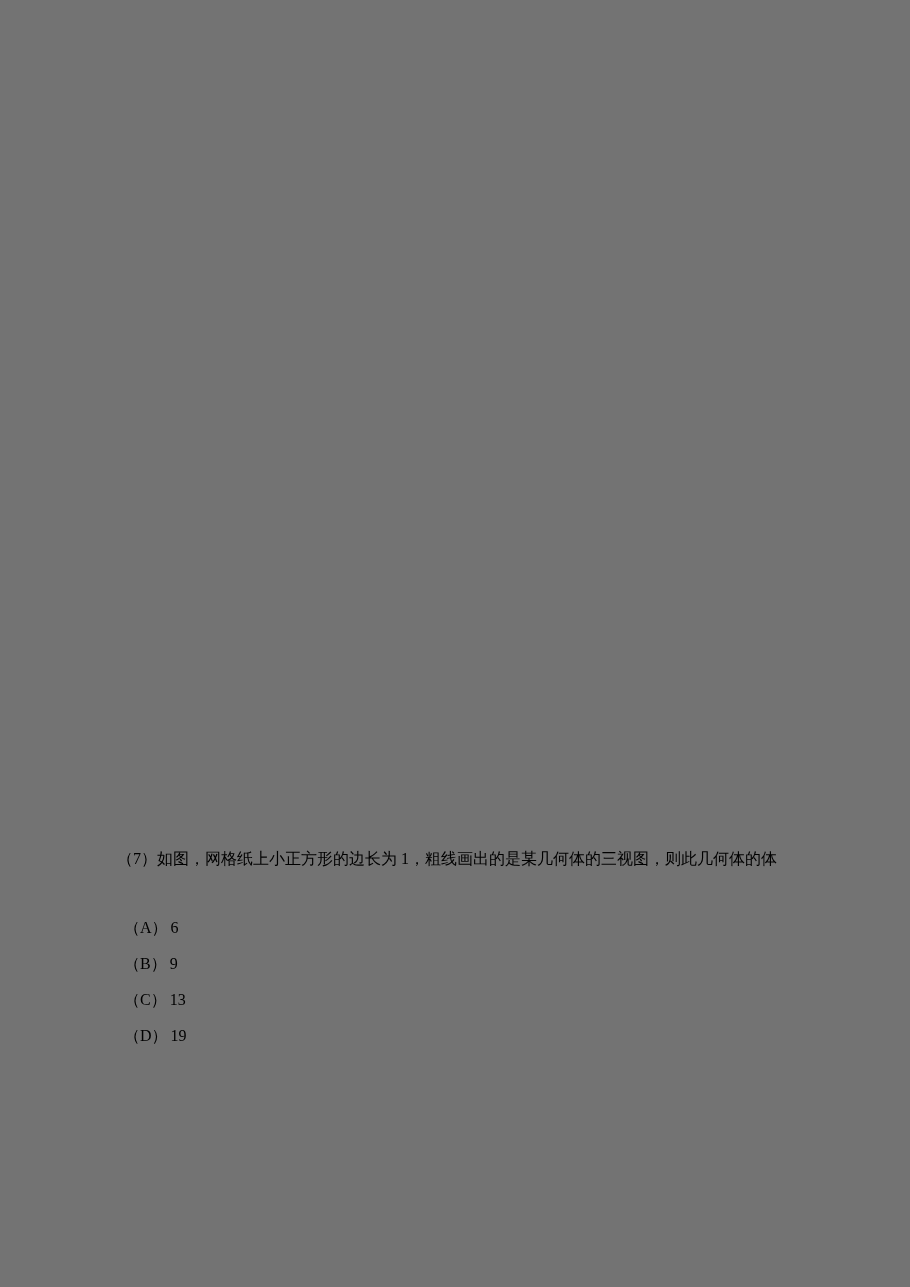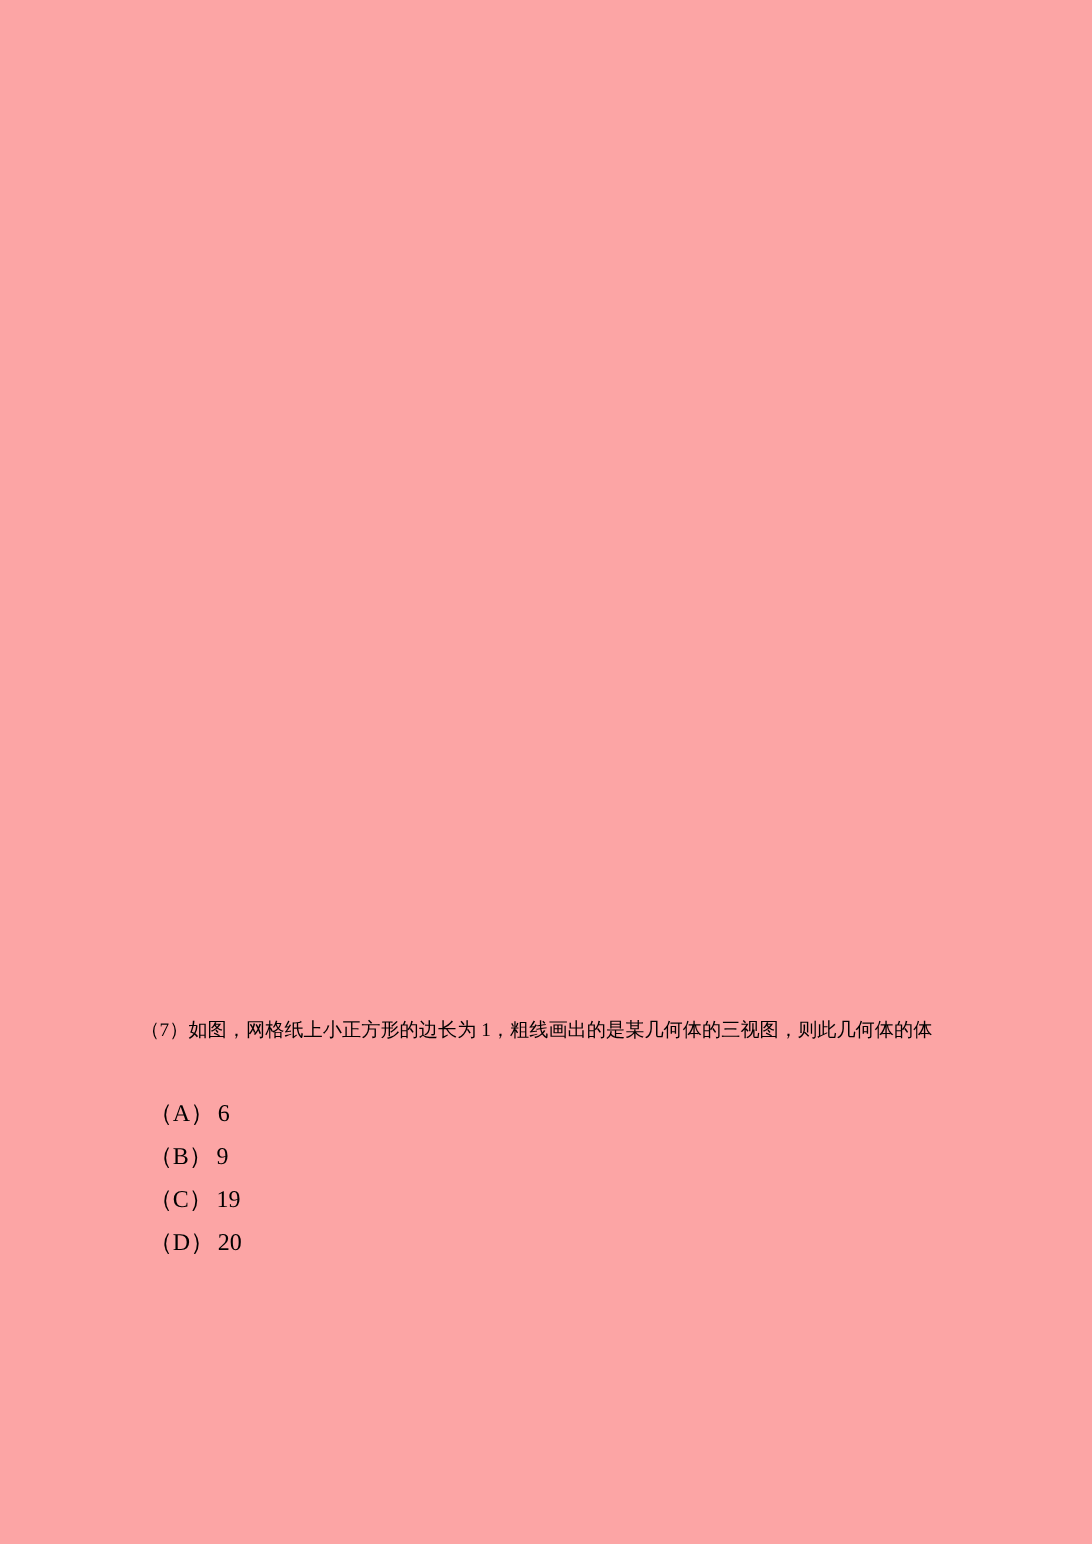--- a/index.html
+++ b/index.html
@@ -10,39 +10,39 @@
     width: 910px;
     height: 1287px;
     background: #ffffff;
     font-family: "Liberation Serif", "DejaVu Serif", serif;
     color: #000000;
   }
   .page {
     position: relative;
     width: 910px;
     height: 1287px;
-    background: #fca5a5;
+    background: #737373;
     overflow: hidden;
   }
   .question {
     position: absolute;
     left: 117px;
     top: 841px;
     font-size: 16px;
     line-height: 35px;
     color: #000000;
   }
   .qline {
     white-space: nowrap;
   }
   .options {
     position: absolute;
     left: 124px;
     top: 910px;
-    font-size: 20px;
+    font-size: 16px;
     color: #000000;
   }
   .option {
     height: 36px;
     line-height: 36px;
     white-space: nowrap;
   }
   .opt-value {
     margin-left: 3px;
   }
@@ -57,20 +57,20 @@
   </div>
 
   <div class="options">
     <div class="option">
       <span class="opt-label">（A）</span><span class="opt-value">6</span>
     </div>
     <div class="option">
       <span class="opt-label">（B）</span><span class="opt-value">9</span>
     </div>
     <div class="option">
-      <span class="opt-label">（C）</span><span class="opt-value">19</span>
+      <span class="opt-label">（C）</span><span class="opt-value">13</span>
     </div>
     <div class="option">
-      <span class="opt-label">（D）</span><span class="opt-value">20</span>
+      <span class="opt-label">（D）</span><span class="opt-value">19</span>
     </div>
   </div>
 
 </div>
 
 </body></html>

